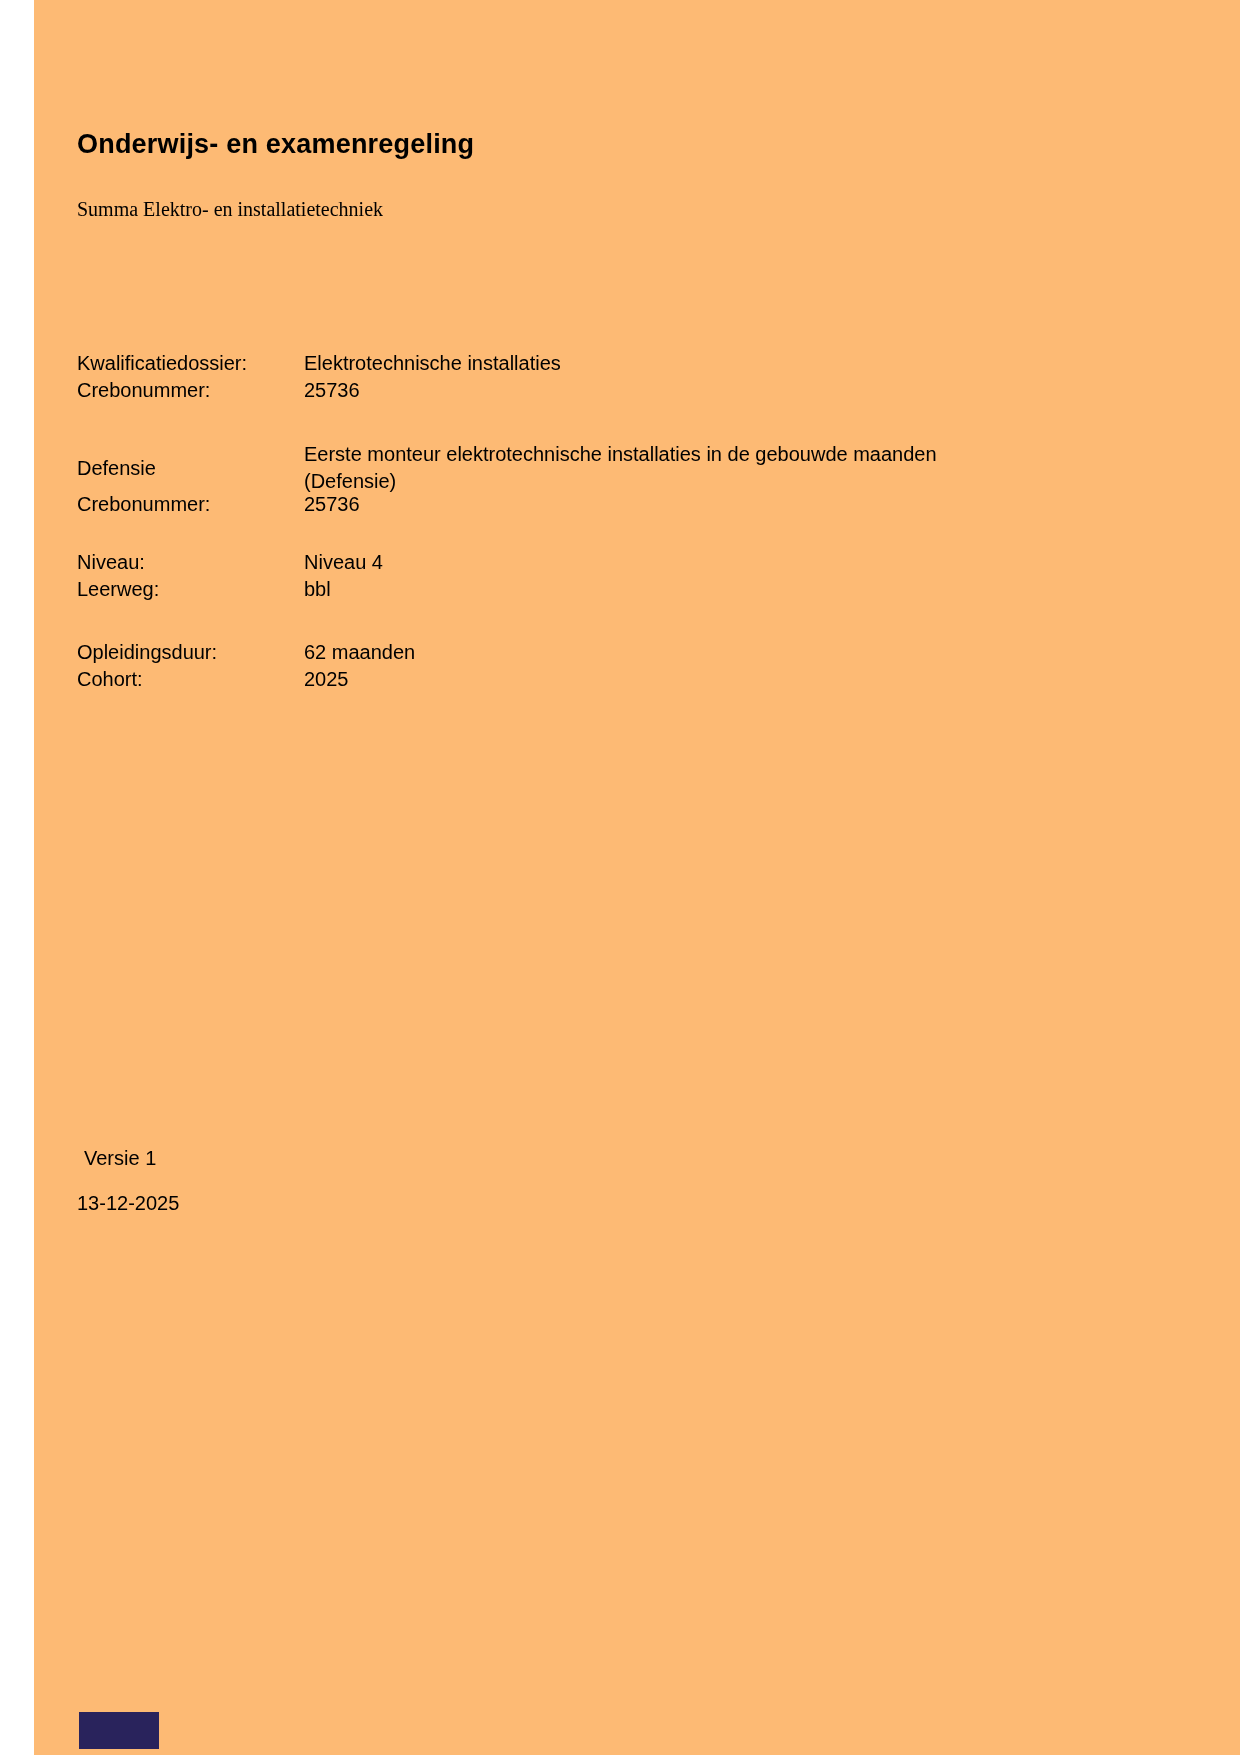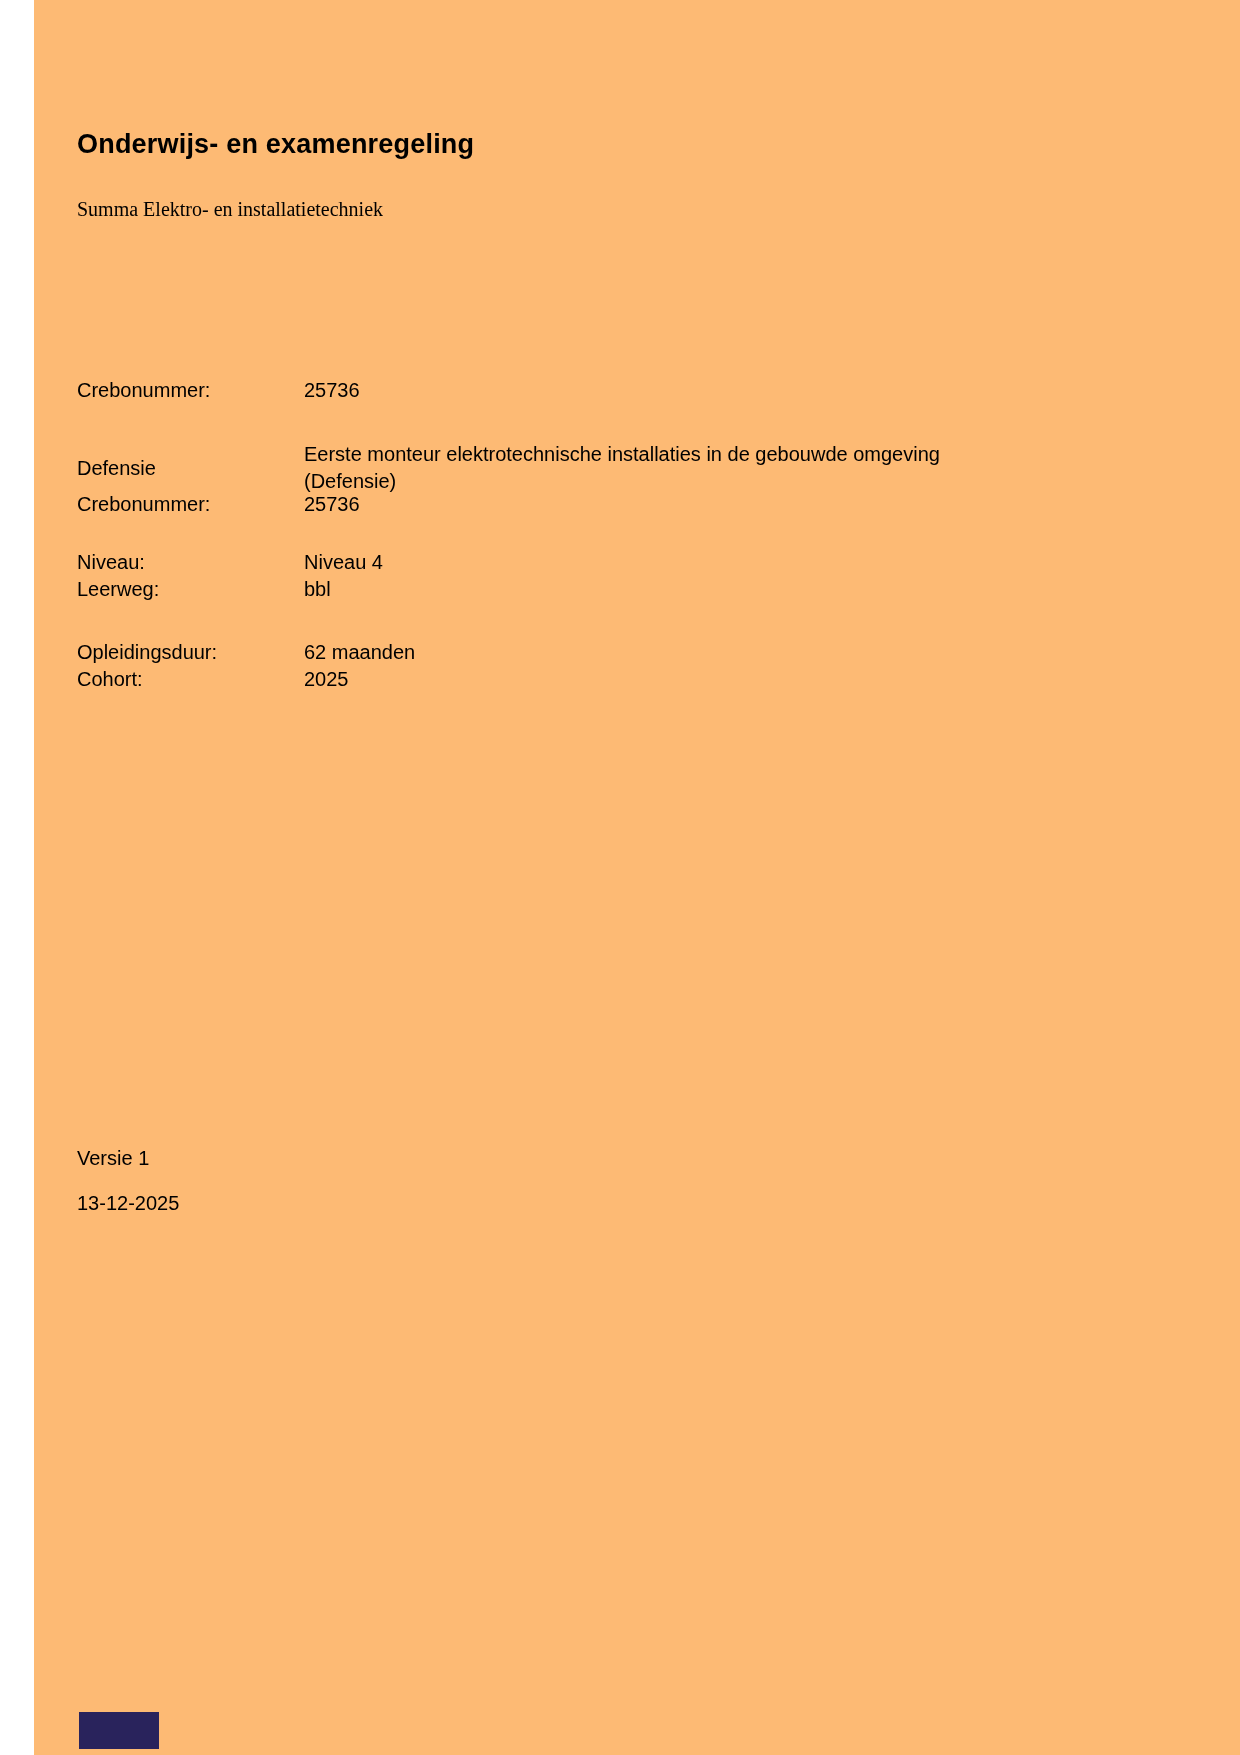--- a/index.html
+++ b/index.html
@@ -56,21 +56,21 @@
   .row-0 { top: 350px; }
   .row-1 { top: 377px; }
   .row-2 { top: 441px; }
   .row-3 { top: 491px; }
   .row-4 { top: 549px; }
   .row-5 { top: 576px; }
   .row-6 { top: 639px; }
   .row-7 { top: 666px; }
   .doc-version {
     position: absolute;
-    left: 43px;
+    left: 50px;
     top: 1147px;
     font-size: 20px;
   }
   .doc-date {
     position: absolute;
     left: 43px;
     top: 1192px;
     font-size: 20px;
   }
   .logo-block {
@@ -83,29 +83,33 @@
 </style>
 </head>
 <body>
 
 <div class="page">
 
   <h1 class="doc-title">Onderwijs- en examenregeling</h1>
 
   <div class="doc-subtitle">Summa Elektro- en installatietechniek</div>
 
+  <div class="info-row row-0">
+    <div class="info-label">Kwalificatiedossier:</div>
+    <div class="info-value">Elektrotechnische installaties</div>
+  </div>
 
   <div class="info-row row-1">
     <div class="info-label">Crebonummer:</div>
     <div class="info-value">25736</div>
   </div>
 
   <div class="info-row row-2 center-label">
     <div class="info-label">Defensie</div>
-    <div class="info-value">Eerste monteur elektrotechnische installaties in de gebouwde omgeving
+    <div class="info-value">Eerste monteur elektrotechnische installaties in de gebouwde maanden
 (Defensie)</div>
   </div>
 
   <div class="info-row row-3">
     <div class="info-label">Crebonummer:</div>
     <div class="info-value">25736</div>
   </div>
 
   <div class="info-row row-4">
     <div class="info-label">Niveau:</div>

